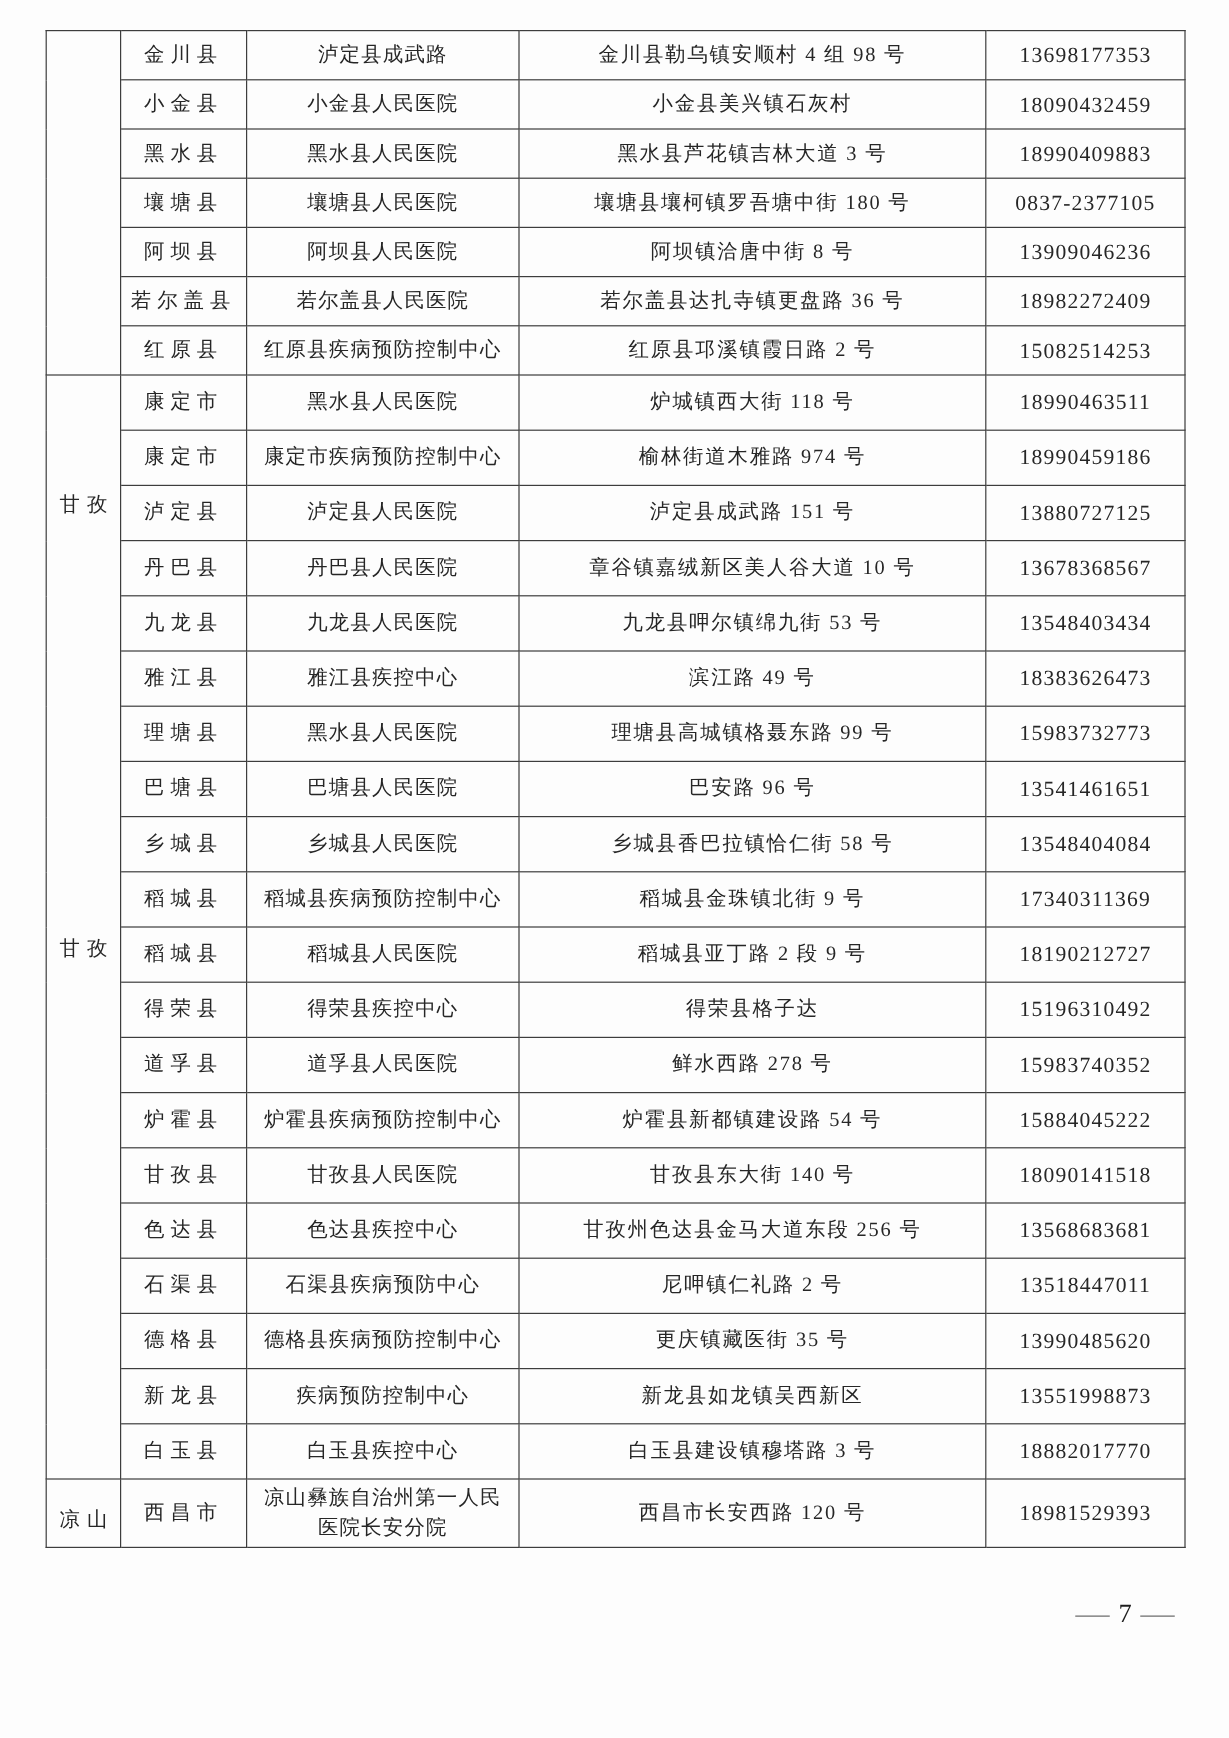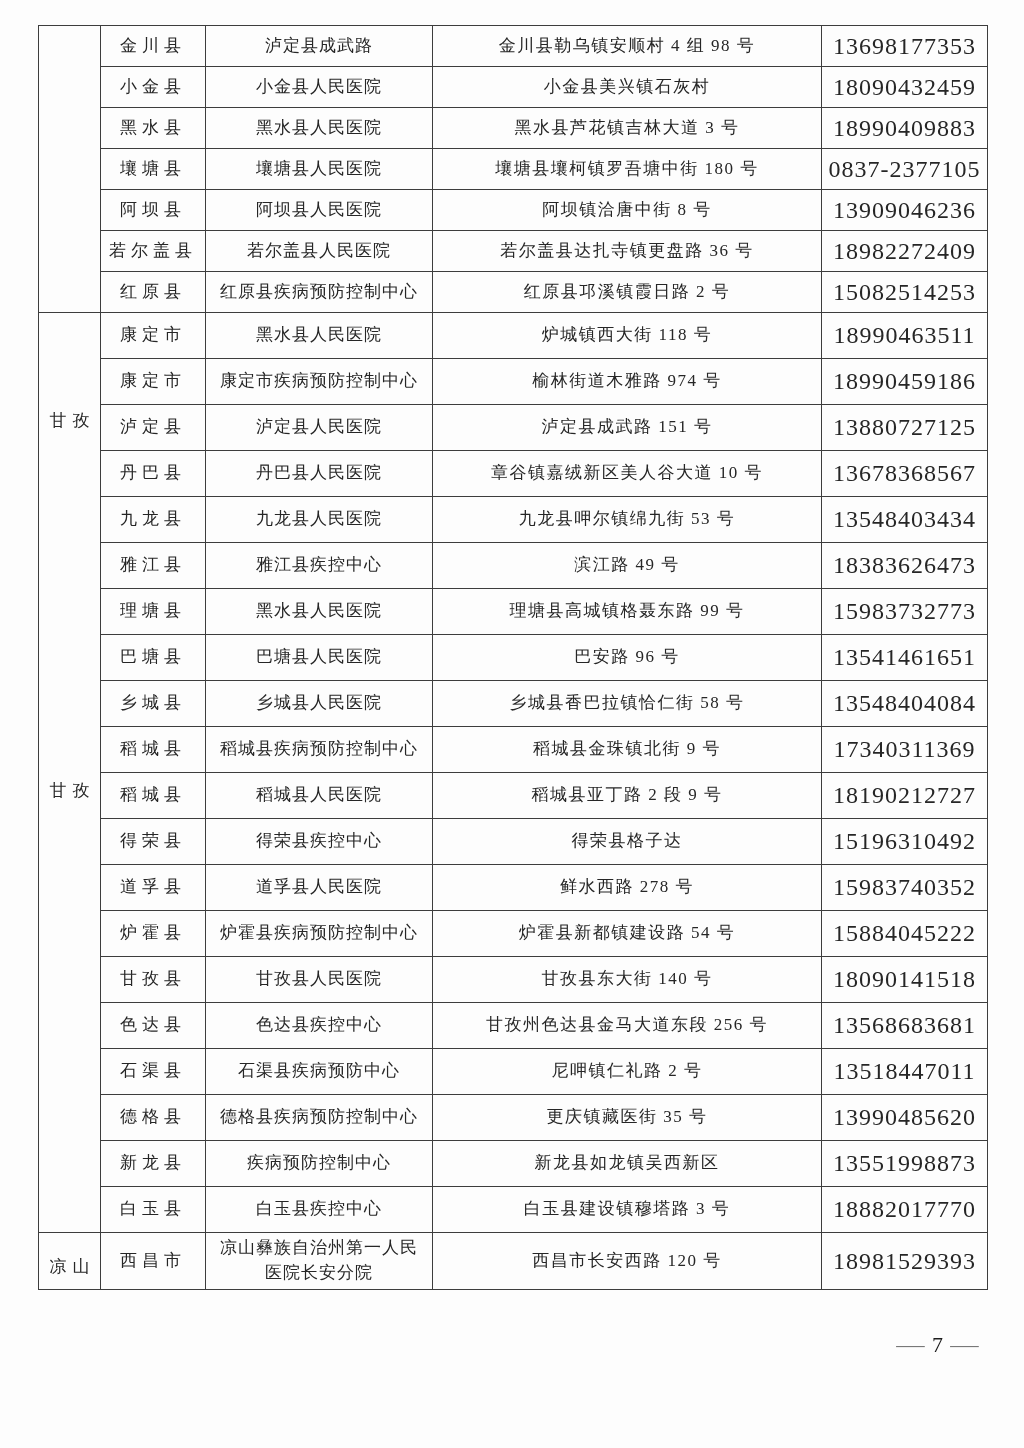--- a/index.html
+++ b/index.html
@@ -32,21 +32,21 @@
     color:#262626;
     box-sizing:border-box;
     overflow:hidden;
   }
   .g0 td { height:41px;font-family:Liberation Serif, serif; }
   .g1 td { height:46px; }
   .g2 td { height:57px; }
   td.county  { letter-spacing:5px; }
   td.inst    { letter-spacing:1px; }
   td.addr    { letter-spacing:1.5px; }
-  td.phone   { font-size:24px; letter-spacing:1px; }
+  td.phone   { font-size:18px; letter-spacing:1px; }
   td.region {
     position:relative;
     padding:0;
     text-align:center;
   }
   .region-label {
     position:absolute;
     left:50%;
     transform:translate(-50%,-50%);
     white-space:nowrap;

